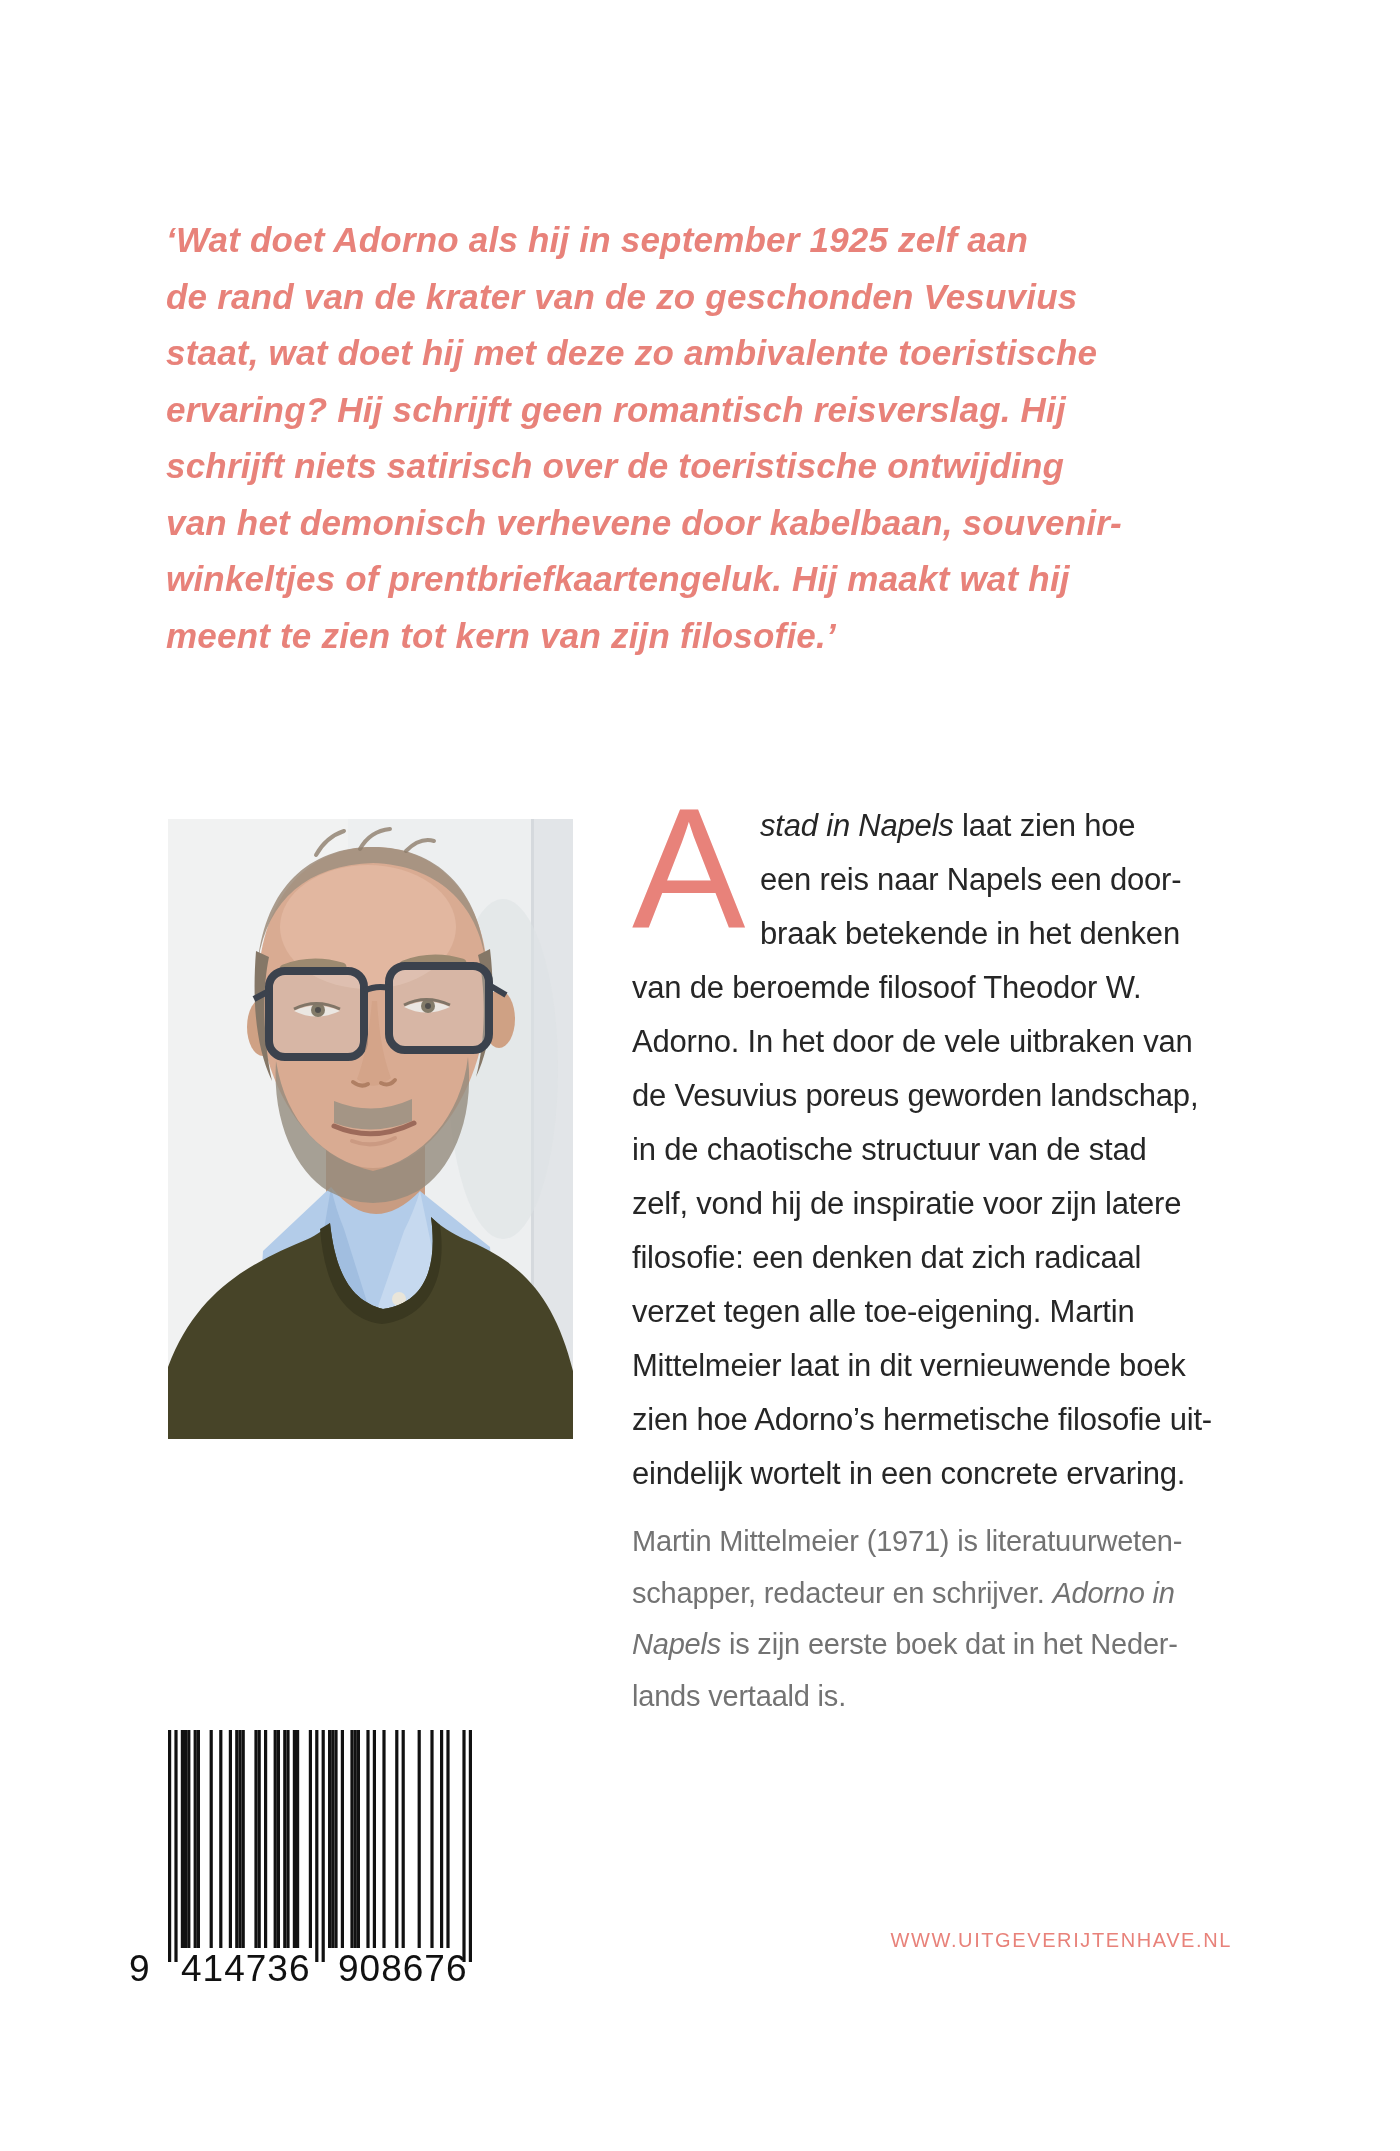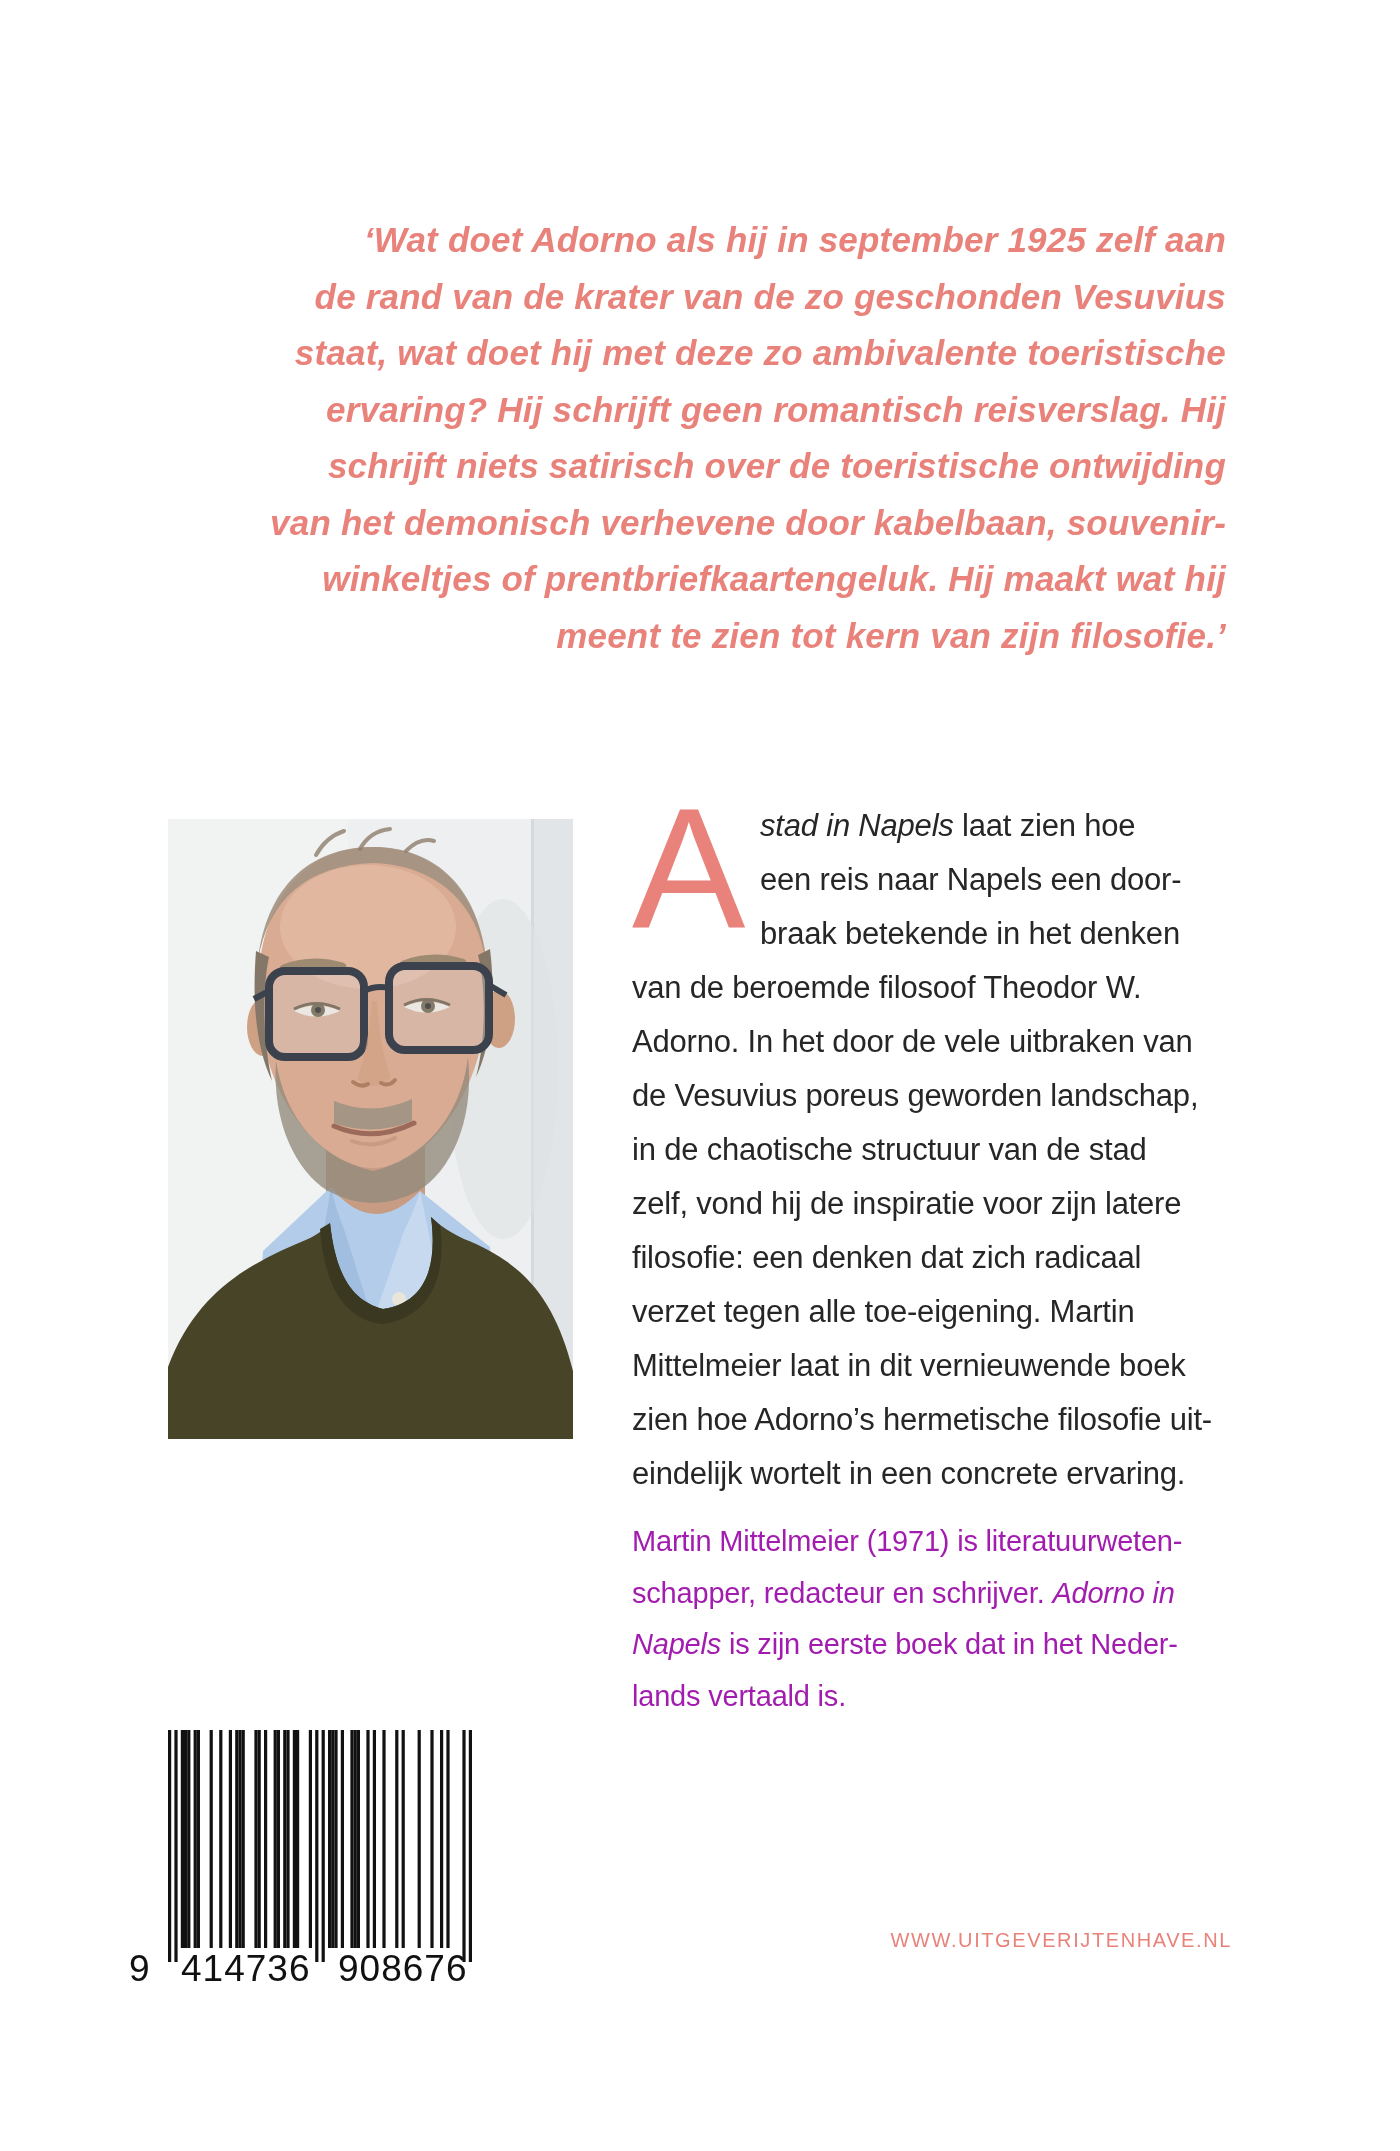--- a/index.html
+++ b/index.html
@@ -7,42 +7,42 @@
     position:relative;
     width:1400px;height:2151px;
     background:#ffffff;
     overflow:hidden;
     font-family:"Liberation Sans", sans-serif;
   }
   .quote{
     position:absolute;left:166px;top:212px;width:1060px;
     font-size:35px;font-weight:bold;font-style:italic;
     line-height:56.5px;color:#e8827a;
-    white-space:pre-line;letter-spacing:0.2px;text-align:right;
+    white-space:pre-line;letter-spacing:0.2px;
   }
   .photo-frame{
     position:absolute;left:168px;top:819px;width:405px;height:620px;
     overflow:hidden;
   }
   .body-text{
     position:absolute;left:632px;top:799px;width:648px;
     font-size:31px;line-height:54px;color:#262626;
     white-space:pre-line;letter-spacing:-0.2px;
   }
   .dropcap{
     float:left;width:128px;height:162px;
     font-size:170px;line-height:150px;
     font-style:normal;font-weight:400;
     color:#e8827a;white-space:normal;
     margin-top:-6px;
   }
   .it{font-style:italic;}
   .bio{
     position:absolute;left:632px;top:1516px;width:648px;
-    font-size:29px;line-height:51.5px;color:#a21caf;
+    font-size:29px;line-height:51.5px;color:#737373;
     white-space:pre-line;letter-spacing:-0.2px;
   }
   .barcode-wrap{position:absolute;left:168px;top:1730px;width:304px;height:232px;}
   .bc-digit{
     position:absolute;color:#111111;
     font-size:37px;letter-spacing:1px;line-height:1;
   }
   .bc-lead{left:129px;top:1950px;}
   .bc-g1{left:181px;top:1950px;}
   .bc-g2{left:338px;top:1950px;}

